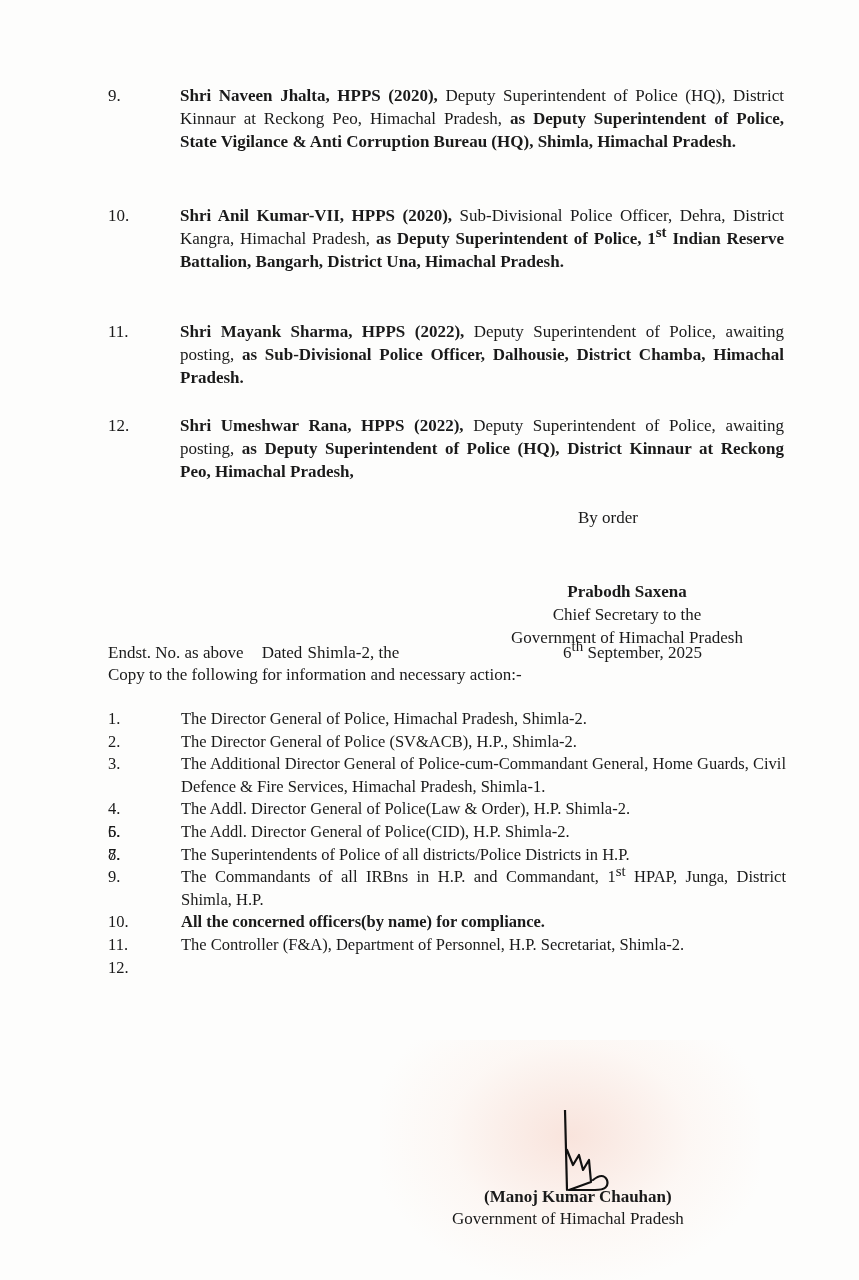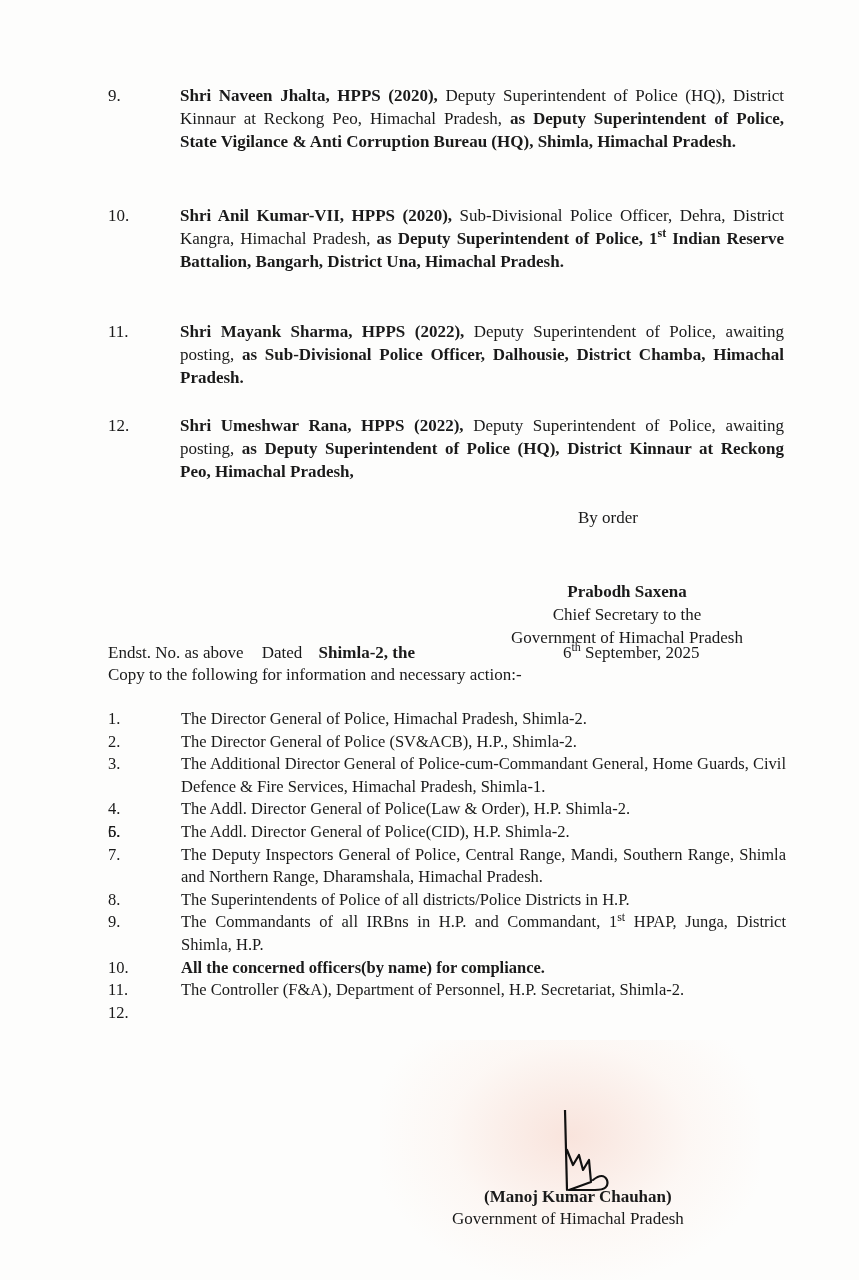--- a/index.html
+++ b/index.html
@@ -16,21 +16,21 @@
     background: radial-gradient(ellipse at 50% 40%, rgba(240,180,160,0.35) 0%, rgba(250,215,200,0.15) 45%, rgba(255,255,255,0) 75%);
     pointer-events: none;
   }
   .item {
     position: absolute; left: 108px; width: 676px;
     font-size: 17px; line-height: 23px;
   }
   .item .num { position: absolute; left: 0; top: 0; width: 60px; }
   .item .txt { margin-left: 72px; text-align: justify; }
   .b { font-weight: bold; }
-  sup { font-size: 12px; line-height: 0; }
+  sup { font-size: 15px; line-height: 0; }
   .right-block { position: absolute; text-align: center; font-size: 17px; line-height: 23px; }
   .endst { position: absolute; left: 108px; font-size: 17px; line-height: 22px; }
   .copy-list { position: absolute; left: 108px; top: 708px; width: 678px; font-size: 16.5px; line-height: 22.6px; }
   .copy-row { position: relative; }
   .copy-row .num { position: absolute; left: 0; top: 0; width: 60px; }
   .copy-row .txt { margin-left: 73px; text-align: justify; }
   .sig-svg { position: absolute; left: 555px; top: 1110px; }
   .sign-block { position: absolute; left: 452px; top: 1186px; font-size: 17px; line-height: 22px; }
   .sign-block .name { font-weight: bold; margin-left: 32px; }
 </style>
@@ -71,21 +71,21 @@
   <div class="right-block" style="left:578px; top:506px;">By order</div>
   <div class="right-block" style="left:482px; top:580px; width:290px;">
     <div class="b">Prabodh Saxena</div>
     <div>Chief Secretary to the</div>
     <div>Government of Himachal Pradesh</div>
   </div>
 
   <div class="endst" style="top:642px;">
     <span>Endst. No. as above</span>
     <span style="margin-left:14px;">Dated</span>
-    <span style="margin-left:12px;font-weight:bold;">Shimla-2, the</span>
+    <span style="margin-left:1px;">Shimla-2, the</span>
   </div>
   <div class="endst" style="top:642px; left:563px;">
     <span>6</span><sup>th</sup><span> September, 2025</span>
   </div>
   <div class="endst" style="top:664px;">Copy to the following for information and necessary action:-</div>
 
   <div class="copy-list">
     <div class="copy-row">
         <span class="num">1.</span>
         <div class="txt">The Director General of Police, Himachal Pradesh, Shimla-2.</div>
@@ -104,21 +104,20 @@
       </div>
     <div class="copy-row">
         <span class="num">5.</span>
       </div>
     <div class="copy-row">
         <span class="num">6.</span>
         <div class="txt">The Addl. Director General of Police(CID), H.P. Shimla-2.</div>
       </div>
     <div class="copy-row">
         <span class="num">7.</span>
-        <div class="txt">The Deputy Inspectors General of Police, Central Range, Mandi, Southern Range, Shimla and Northern Range, Dharamshala, Himachal Pradesh.</div>
       </div>
     <div class="copy-row">
         <span class="num">8.</span>
         <div class="txt">The Superintendents of Police of all districts/Police Districts in H.P.</div>
       </div>
     <div class="copy-row">
         <span class="num">9.</span>
         <div class="txt"><span>The Commandants of all IRBns in H.P. and Commandant, 1</span><sup>st</sup><span> HPAP, Junga, District Shimla, H.P.</span></div>
       </div>
     <div class="copy-row">

